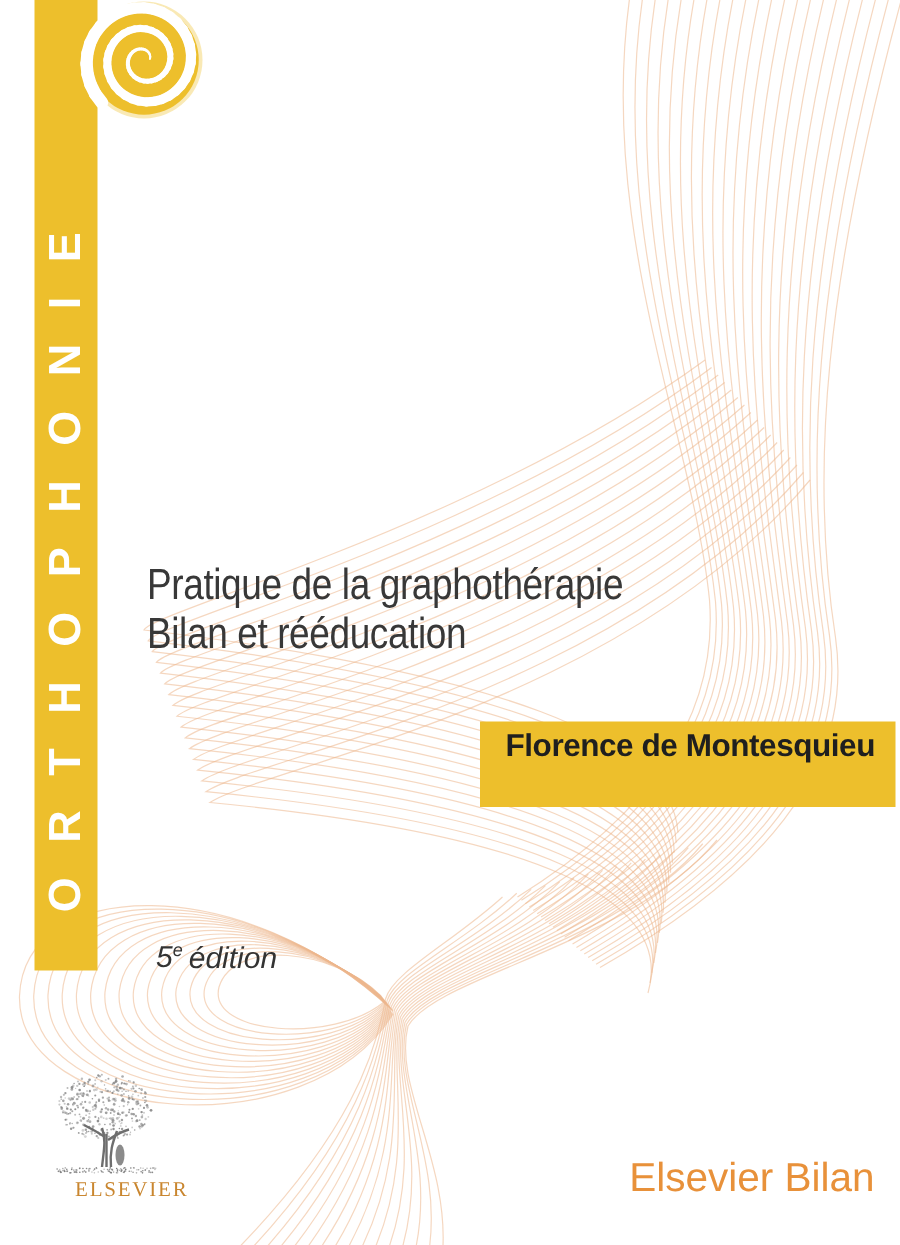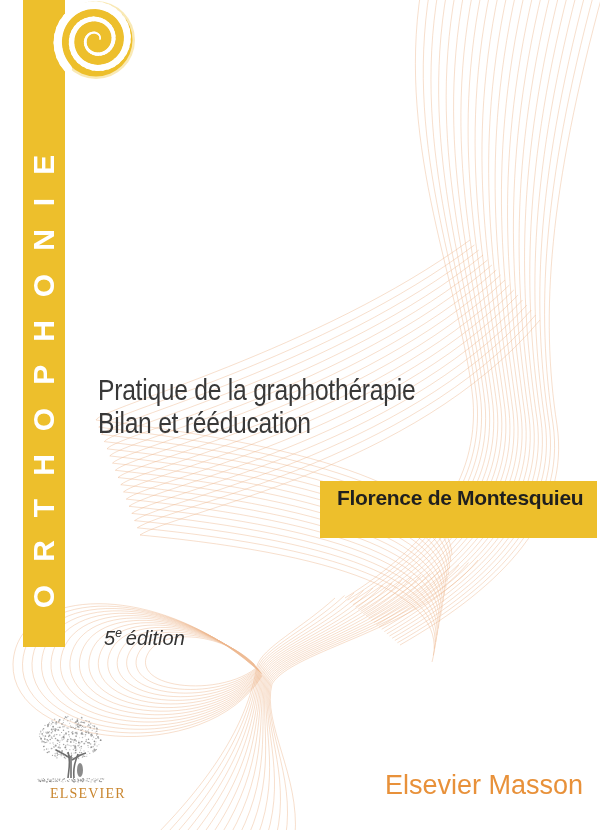--- a/index.html
+++ b/index.html
@@ -733,15 +733,15 @@
       <circle cx="55.7" cy="72.0" r="0.55" fill="#7a7a7a" opacity="0.58"></circle>
       <circle cx="54.3" cy="73.5" r="0.55" fill="#7a7a7a" opacity="0.69"></circle>
       <circle cx="72.4" cy="70.9" r="0.55" fill="#7a7a7a" opacity="0.64"></circle>
       <circle cx="27.3" cy="73.3" r="0.55" fill="#7a7a7a" opacity="0.70"></circle>
       <circle cx="59.5" cy="72.9" r="0.55" fill="#7a7a7a" opacity="0.46"></circle>
       <circle cx="60.7" cy="73.5" r="0.55" fill="#7a7a7a" opacity="0.79"></circle>
       <circle cx="70.0" cy="70.9" r="0.55" fill="#7a7a7a" opacity="0.49"></circle>
     </svg>
   <div class="elsevier-wordmark">ELSEVIER</div>
 
-  <div class="imprint">Elsevier Masson</div>
+  <div class="imprint">Elsevier Bilan</div>
 
 </div>
 
 </body></html>

